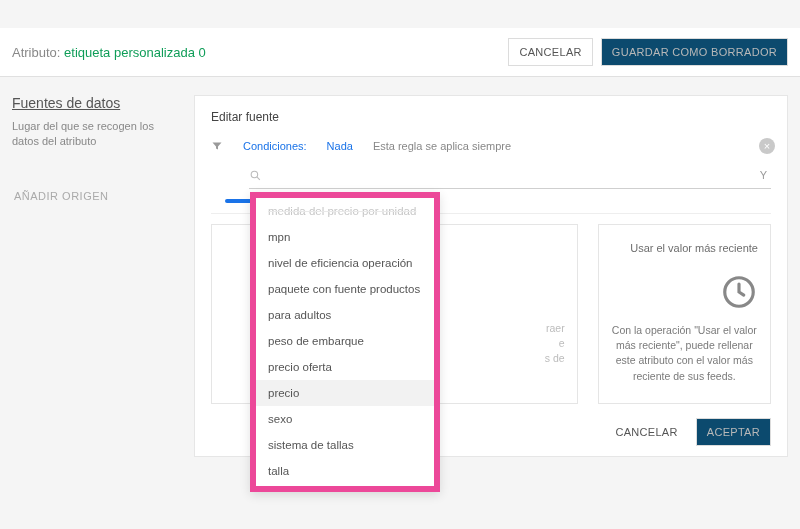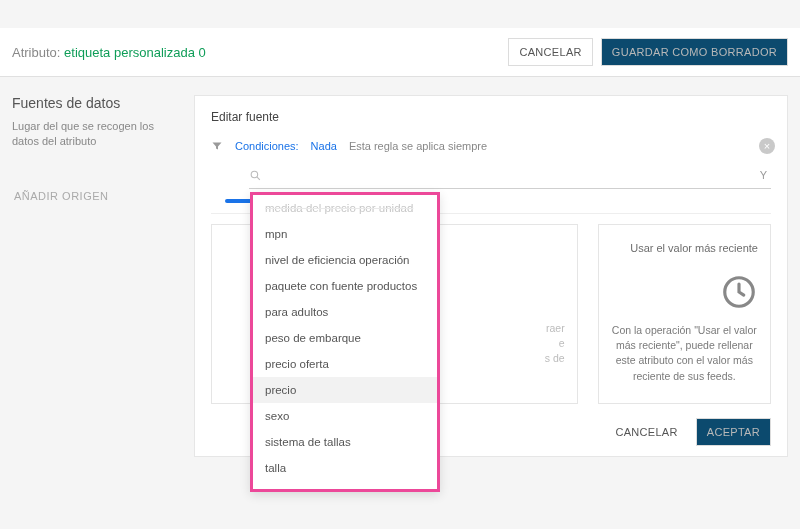--- a/index.html
+++ b/index.html
@@ -31,35 +31,35 @@
     font-size: 11px;
     padding: 7px 10px;
     cursor: pointer;
     letter-spacing: 0.3px;
   }
   button.txtbtn.disabled { color: #b8b8b8; background:#0c4a6e; cursor: default; }
   button.txtbtn.flat { border:none; background:transparent; }
 
   .content { display: flex; padding: 18px 12px 0 12px; gap: 14px; }
   .side { width: 168px; }
-  .side h2 { font-size: 14px; font-weight: 400; color:#555; margin-bottom: 8px; }
+  .side h2 { font-size: 14px; font-weight: 400; color:#555; margin-bottom: 8px; text-decoration: underline; }
   .side p { font-size: 11px; line-height: 1.4; color:#888; margin-bottom: 40px; }
   .add-source { font-size: 11px; color:#aaa; letter-spacing:0.5px; padding-left:2px; }
 
   .panel {
     flex: 1;
     background: #fff;
     border: 1px solid #e6e6e6;
     padding: 14px 16px 10px 16px;
     position: relative;
   }
   .panel-title { font-size: 12px; color:#444; margin-bottom: 16px; }
 
   .cond-row {
-    display:flex; align-items:center; gap:12px;
+    display:flex; align-items:center; gap:20px;
     font-size: 11px; color:#888; margin-bottom: 10px; text-align: right;
   }
   .cond-row .lbl   { color:#1a73e8; }
   .cond-row .nada  { color:#1a73e8; }
   .close-x {
     position:absolute; top:42px; right:12px;
     width:16px; height:16px; border-radius:50%; background:#c9c9c9;
     display:flex; align-items:center; justify-content:center;
     color:#fff; font-size:11px; line-height:1; cursor:pointer;
   }
@@ -85,21 +85,21 @@
   }
   .card-title { color:#6d6d6d; font-size:11px; margin-bottom:10px; }
 
   .panel-footer {
     display:flex; justify-content:flex-end; gap:8px; margin-top:14px;
   }
 
   
   .dropdown {
     position:absolute; left:250px; top:192px; width:190px;
-    background:#fff; border:3px solid #ec4899;
+    background:#fff; border:6px solid #ec4899;
     box-shadow: 0 3px 10px rgba(0,0,0,0.12);
     z-index: 20;
     max-height:300px; overflow:hidden;
   }
   .dropdown .item {
     font-size:11.5px; color:#555; padding:7px 12px; white-space:nowrap;
     overflow:hidden; text-overflow:ellipsis; cursor:pointer;
   }
   .dropdown .item.truncate-top { color:#bfbfbf; text-decoration:line-through; text-decoration-color:transparent; }
   .dropdown .item.highlight { background:#f2f2f2; }

